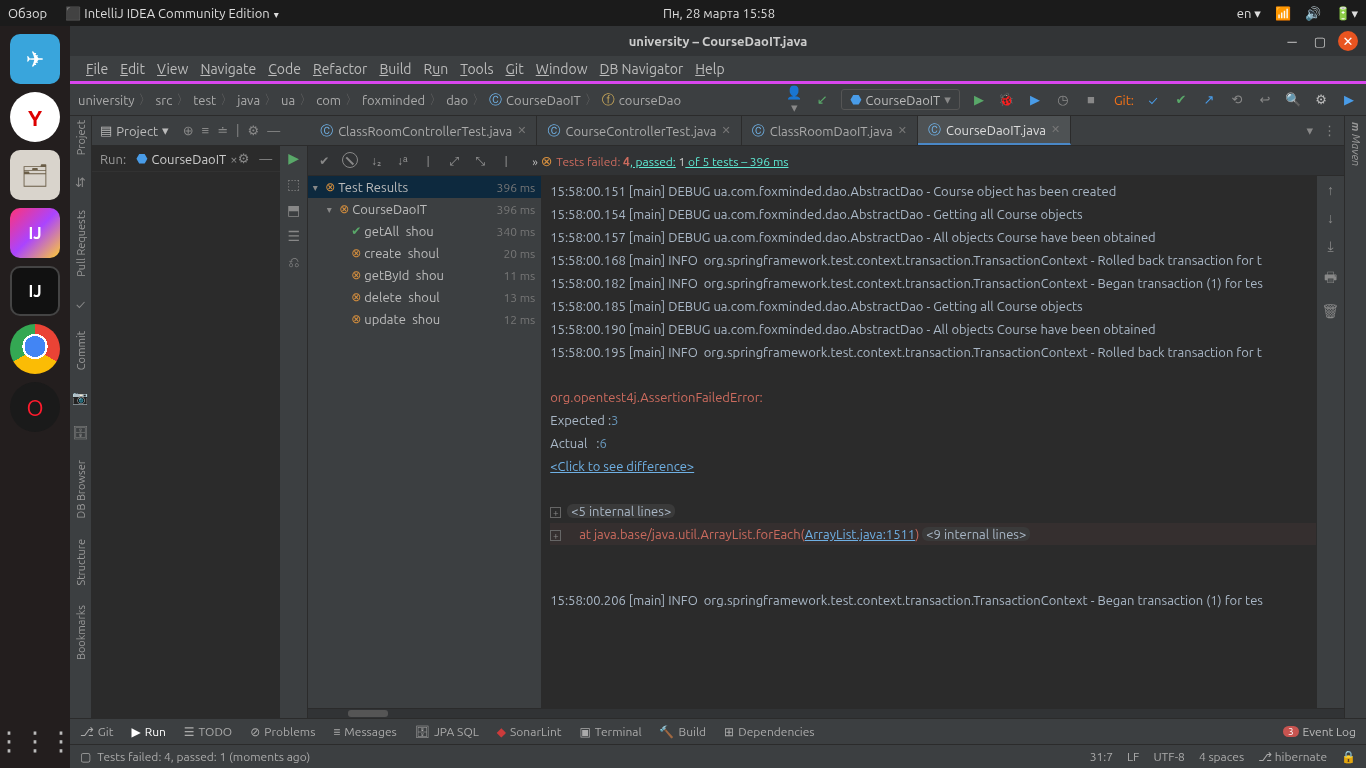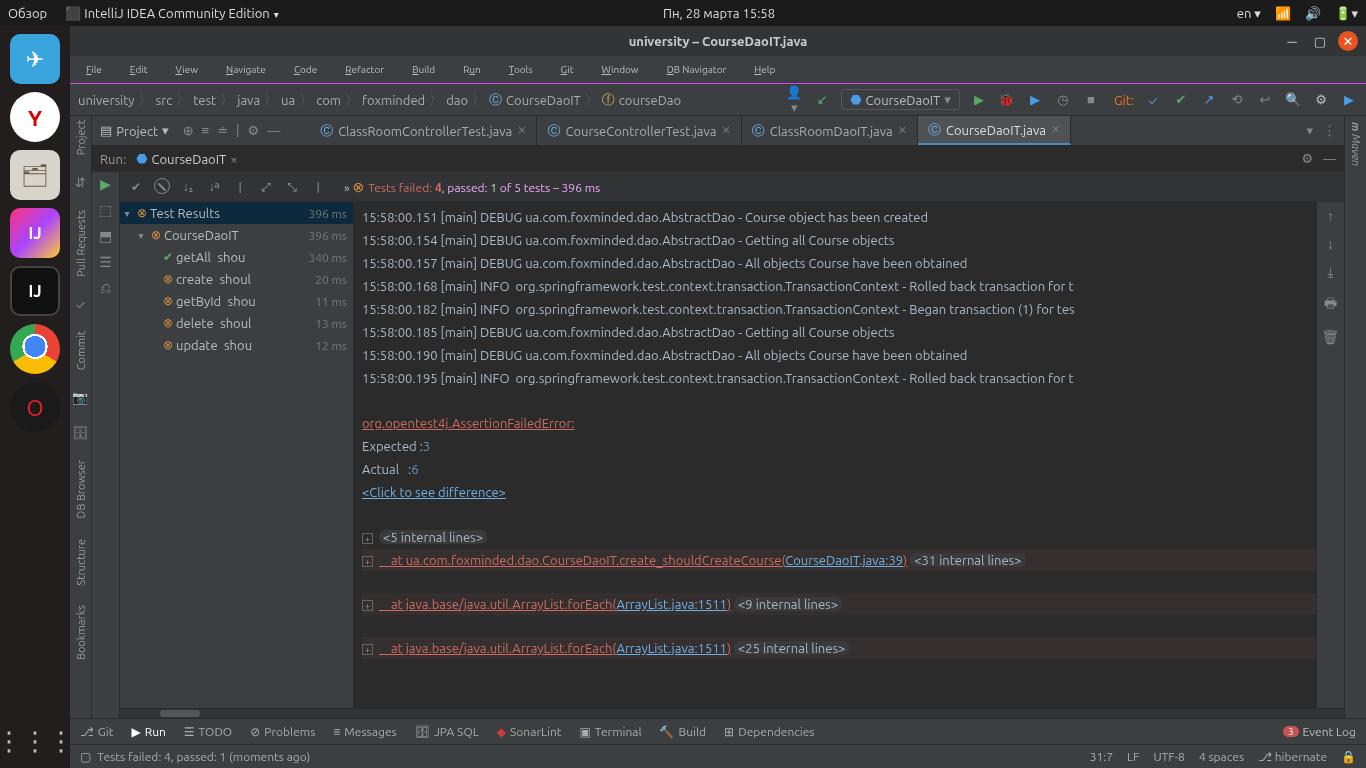--- a/index.html
+++ b/index.html
@@ -25,21 +25,21 @@
 .dock .grid { margin-top: auto; margin-bottom: 12px; font-size: 26px; }
 
 
 .ide { position: absolute; left: 70px; top: 26px; right: 0; bottom: 0; background: #3c3f41; display: flex; flex-direction: column; }
 .titlebar { height: 30px; background: #323436; display: flex; align-items: center; font-size: 13px; color: #ccc; }
 .titlebar .title { position: absolute; left: 50%; transform: translateX(-50%); font-weight: bold; }
 .titlebar .ctrls { margin-left: auto; display: flex; gap: 8px; padding-right: 8px; align-items: center; }
 .titlebar .ctrls span { width: 20px; height: 20px; display: inline-flex; align-items: center; justify-content: center; border-radius: 50%; }
 .titlebar .close { background: #e95420; color: #fff; }
 
-.menubar { height: 28px; background: #3c3f41; display: flex; align-items: center; padding: 0 10px; gap: 16px; font-size: 10px; border-bottom: 1px solid #d946ef; }
+.menubar { height: 28px; background: #3c3f41; display: flex; align-items: center; padding: 0 10px; gap: 0; font-size: 14px; border-bottom: 3px solid #d946ef; }
 .menubar span { padding: 3px 6px; cursor: pointer; }
 .menubar span u { text-decoration: underline; }
 
 .navbar { height: 32px; background: #3c3f41; display: flex; align-items: center; padding: 0 8px; border-bottom: 1px solid #2b2b2b; font-size: 13px; }
 .breadcrumb { display: flex; align-items: center; gap: 2px; justify-content: space-between; }
 .breadcrumb .sep { color: #666; margin: 0 2px; }
 .breadcrumb .item { color: #aaa; }
 .breadcrumb .class-icon { color: #6fb0e4; margin-right: 2px; }
 .breadcrumb .field-icon { color: #c9a85a; margin-right: 2px; }
 .navbar .tools { margin-left: auto; display: flex; align-items: center; gap: 10px; }
@@ -68,59 +68,59 @@
 .proj-btn { display: flex; align-items: center; gap: 4px; font-size: 13px; }
 .proj-tools { display: flex; gap: 8px; margin-left: 14px; color: #888; }
 .editor-tabs { display: flex; margin-left: 30px; gap: 0; align-items: stretch; height: 100%; }
 .etab { padding: 0 10px; display: flex; align-items: center; gap: 5px; border-right: 1px solid #2b2b2b; font-size: 13px; color: #aaa; cursor: pointer; }
 .etab.active { background: #4e5254; border-bottom: 2px solid #4a88c7; color: #ddd; }
 .etab .close { color: #777; font-size: 11px; }
 .etab .jicon { color: #6fb0e4; }
 .etab-extra { margin-left: auto; display: flex; gap: 10px; padding-right: 8px; color: #888; align-items: center; }
 
 
-.run-window { flex: 1; display: flex; flex-direction: column; background: #2b2b2b; min-height: 0; }
+.run-window { flex: 1; display: flex; flex-direction: row; background: #2b2b2b; min-height: 0; }
 .run-header { height: 26px; display: flex; align-items: center; padding: 0 8px; border-bottom: 1px solid #323232; }
 .run-header .lbl { color: #999; margin-right: 10px; }
 .run-config { color: #ccc; display: flex; align-items: center; gap: 4px; }
 .run-header .cfg-tools { margin-left: auto; display: flex; gap: 10px; color: #888; }
 
 .run-body { flex: 1; display: flex; min-height: 0; }
 .run-left-tb { width: 28px; background: #3c3f41; border-right: 1px solid #2b2b2b; display: flex; flex-direction: column; align-items: center; padding-top: 4px; gap: 10px; color: #888; font-size: 14px; }
 .run-left-tb .play { color: #59a869; }
 
 .run-main { flex: 1; display: flex; flex-direction: column; min-width: 0; }
 .test-toolbar { height: 30px; background: #313335; display: flex; align-items: center; padding: 0 6px; gap: 6px; border-bottom: 1px solid #2b2b2b; font-size: 12px; }
 .test-toolbar .tb-icn { width: 20px; text-align: center; color: #999; cursor: pointer; }
 .test-toolbar .banned { display:inline-block; width:16px; height:16px; border:1.5px solid #888; border-radius:50%; position:relative; }
 .test-toolbar .banned::after { content:""; position:absolute; left:2px; right:2px; top:50%; height:1.5px; background:#888; transform:rotate(45deg);}
 .test-summary { margin-left: 10px; }
 .test-summary .fail { color: #cc6b5e; }
 .test-summary .fail b { color: #cc6b5e; }
-.test-summary .pass { color: #f0abfc; }
+.test-summary .pass { color: #5eead4; text-decoration: underline; }
 .test-summary .passnum { color: #ccc; }
 .test-summary .bullet { color: #d68f3e; font-size: 14px; margin-right: 4px; }
 
 .run-split { flex: 1; display: flex; min-height: 0; }
 .tree { width: 234px; background: #3c3f41; border-right: 1px solid #2b2b2b; font-size: 13px; overflow: hidden; }
 .tree-row { display: flex; align-items: center; height: 22px; padding-right: 6px; }
 .tree-row .arrow { width: 14px; text-align: center; color: #888; font-size: 10px; }
 .tree-row .status { width: 16px; text-align: center; font-size: 12px; }
 .tree-row .status.fail { color: #d68f3e; }
 .tree-row .status.ok { color: #59a869; }
 .tree-row .name { flex: 1; overflow: hidden; text-overflow: ellipsis; white-space: nowrap; }
 .tree-row .time { color: #777; font-size: 12px; margin-left: 4px; }
 .tree-row.sel { background: #0d293e; }
 .tree-row.l0 { padding-left: 0; }
 .tree-row.l1 { padding-left: 14px; }
 .tree-row.l2 { padding-left: 40px; }
 
 .console-wrap { flex: 1; display: flex; min-width: 0; }
 .console { flex: 1; background: #2b2b2b; font-family: "JetBrains Mono","Consolas",monospace; font-size: 13px; line-height: 22px; padding: 4px 0 4px 8px; overflow: hidden; white-space: pre; color: #a9b7c6; }
-.console .err { color: #cc6b5e; text-decoration: underline; }
+.console .err { color: #cc6b5e; }
 .console .num { color: #6897bb; }
 .console .link { color: #6fb0e4; text-decoration: underline; cursor: pointer; }
 .console .fold { display:inline-block; width:11px; height:11px; border:1px solid #666; color:#888; font-size:10px; line-height:9px; text-align:center; margin-right:6px; }
 .console .stackline { background: #352f2f; display: block; }
 .console .intr { background: #3a3a3a; padding: 0 4px; border-radius: 6px; }
 
 .console-right-tb { width: 28px; background: #3c3f41; border-left: 1px solid #2b2b2b; display: flex; flex-direction: column; align-items: center; padding-top: 6px; gap: 12px; color: #888; font-size: 14px; }
 
 
 .btm-toolwins { height: 26px; background: #3c3f41; border-top: 1px solid #2b2b2b; display: flex; align-items: center; padding: 0 10px; gap: 18px; font-size: 12px; }
@@ -380,23 +380,21 @@
 <span>15:58:00.185 [main] DEBUG ua.com.foxminded.dao.AbstractDao - Getting all Course objects</span>
 <span>15:58:00.190 [main] DEBUG ua.com.foxminded.dao.AbstractDao - All objects Course have been obtained</span>
 <span>15:58:00.195 [main] INFO  org.springframework.test.context.transaction.TransactionContext - Rolled back transaction for t</span>
 
 <span class="err">org.opentest4j.AssertionFailedError:</span>
 <span>Expected :</span><span class="num">3</span>
 <span>Actual   :</span><span class="num">6</span>
 <span class="link">&lt;Click to see difference&gt;</span>
 
 <span class="fold">+</span><span class="intr">&lt;5 internal lines&gt;</span>
-<span class="stackline"><span class="fold">+</span><span class="err">    at ua.com.foxminded.dao.CourseDaoIT.create_shouldCreateCourse(</span><span class="link">CourseDaoIT.java:39</span><span class="err">)</span> <span class="intr">&lt;31 internal lines&gt;</span></span>
 <span class="stackline"><span class="fold">+</span><span class="err">    at java.base/java.util.ArrayList.forEach(</span><span class="link">ArrayList.java:1511</span><span class="err">)</span> <span class="intr">&lt;9 internal lines&gt;</span></span>
-<span class="stackline"><span class="fold">+</span><span class="err">    at java.base/java.util.ArrayList.forEach(</span><span class="link">ArrayList.java:1511</span><span class="err">)</span> <span class="intr">&lt;25 internal lines&gt;</span></span>
 
 <span>15:58:00.206 [main] INFO  org.springframework.test.context.transaction.TransactionContext - Began transaction (1) for tes</span>
 
 
 </div>
                 <div class="console-right-tb">
                   <span>↑</span>
                   <span>↓</span>
                   <span>⤓</span>
                   <span>🖶</span>

